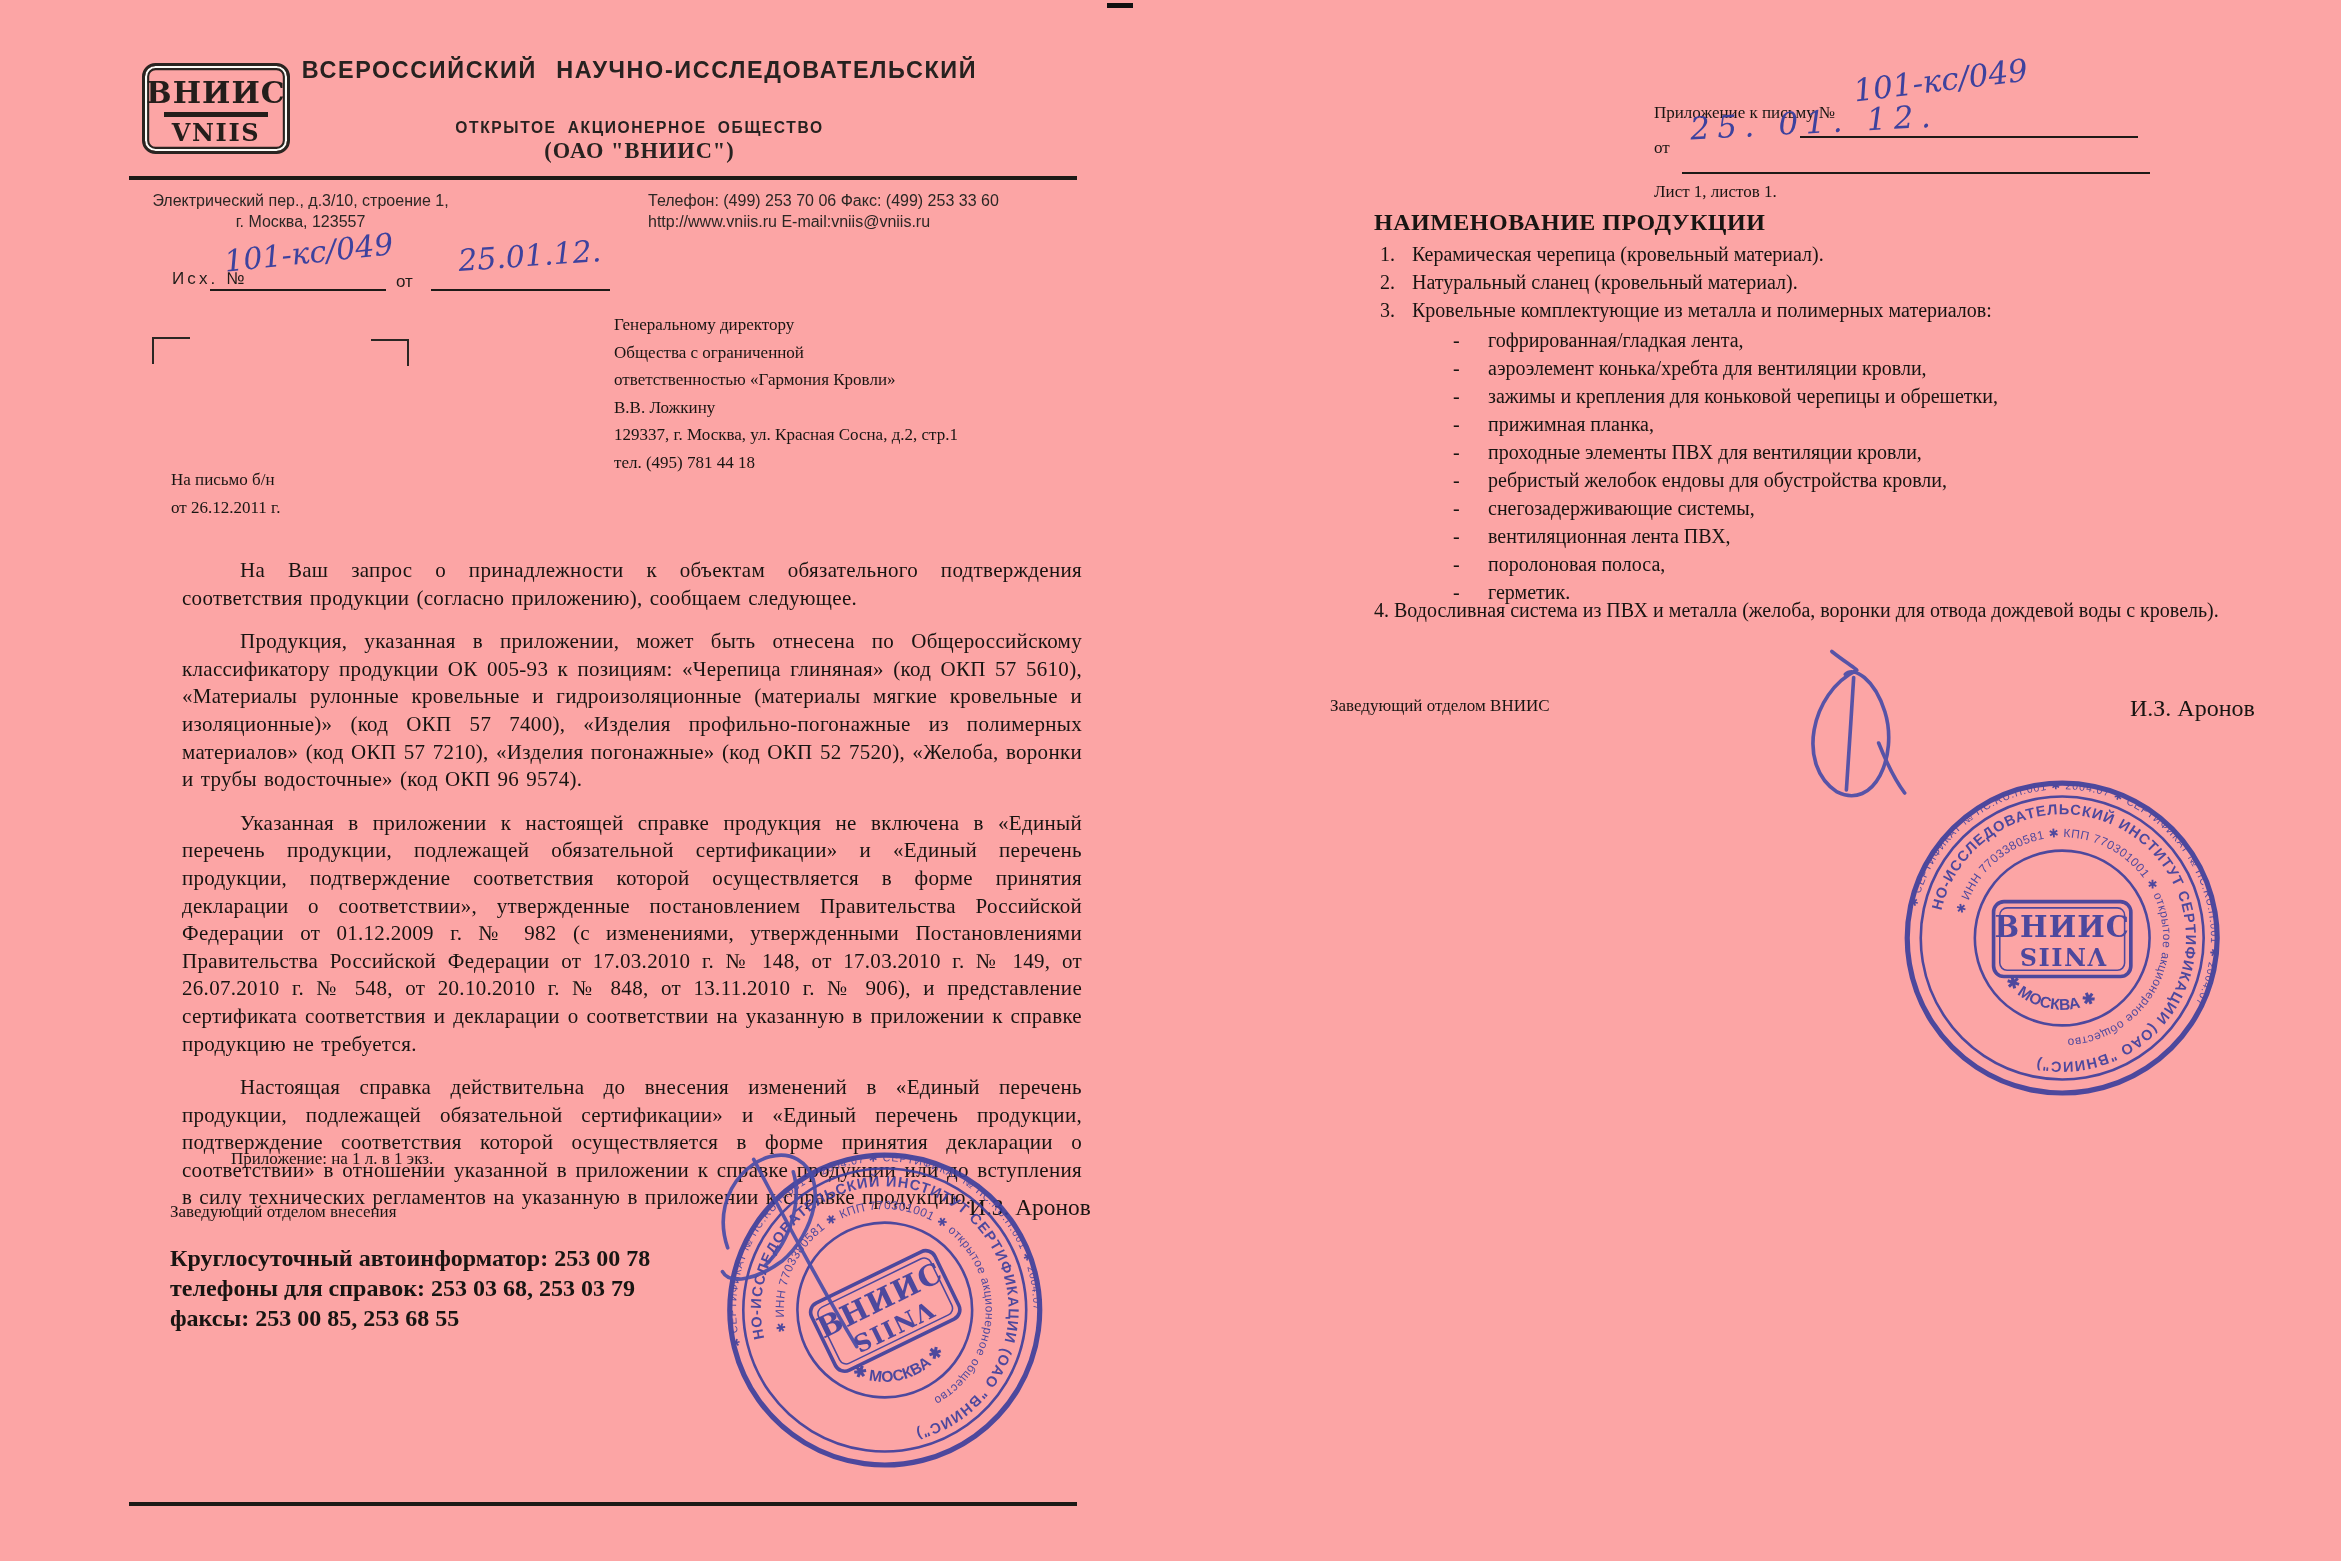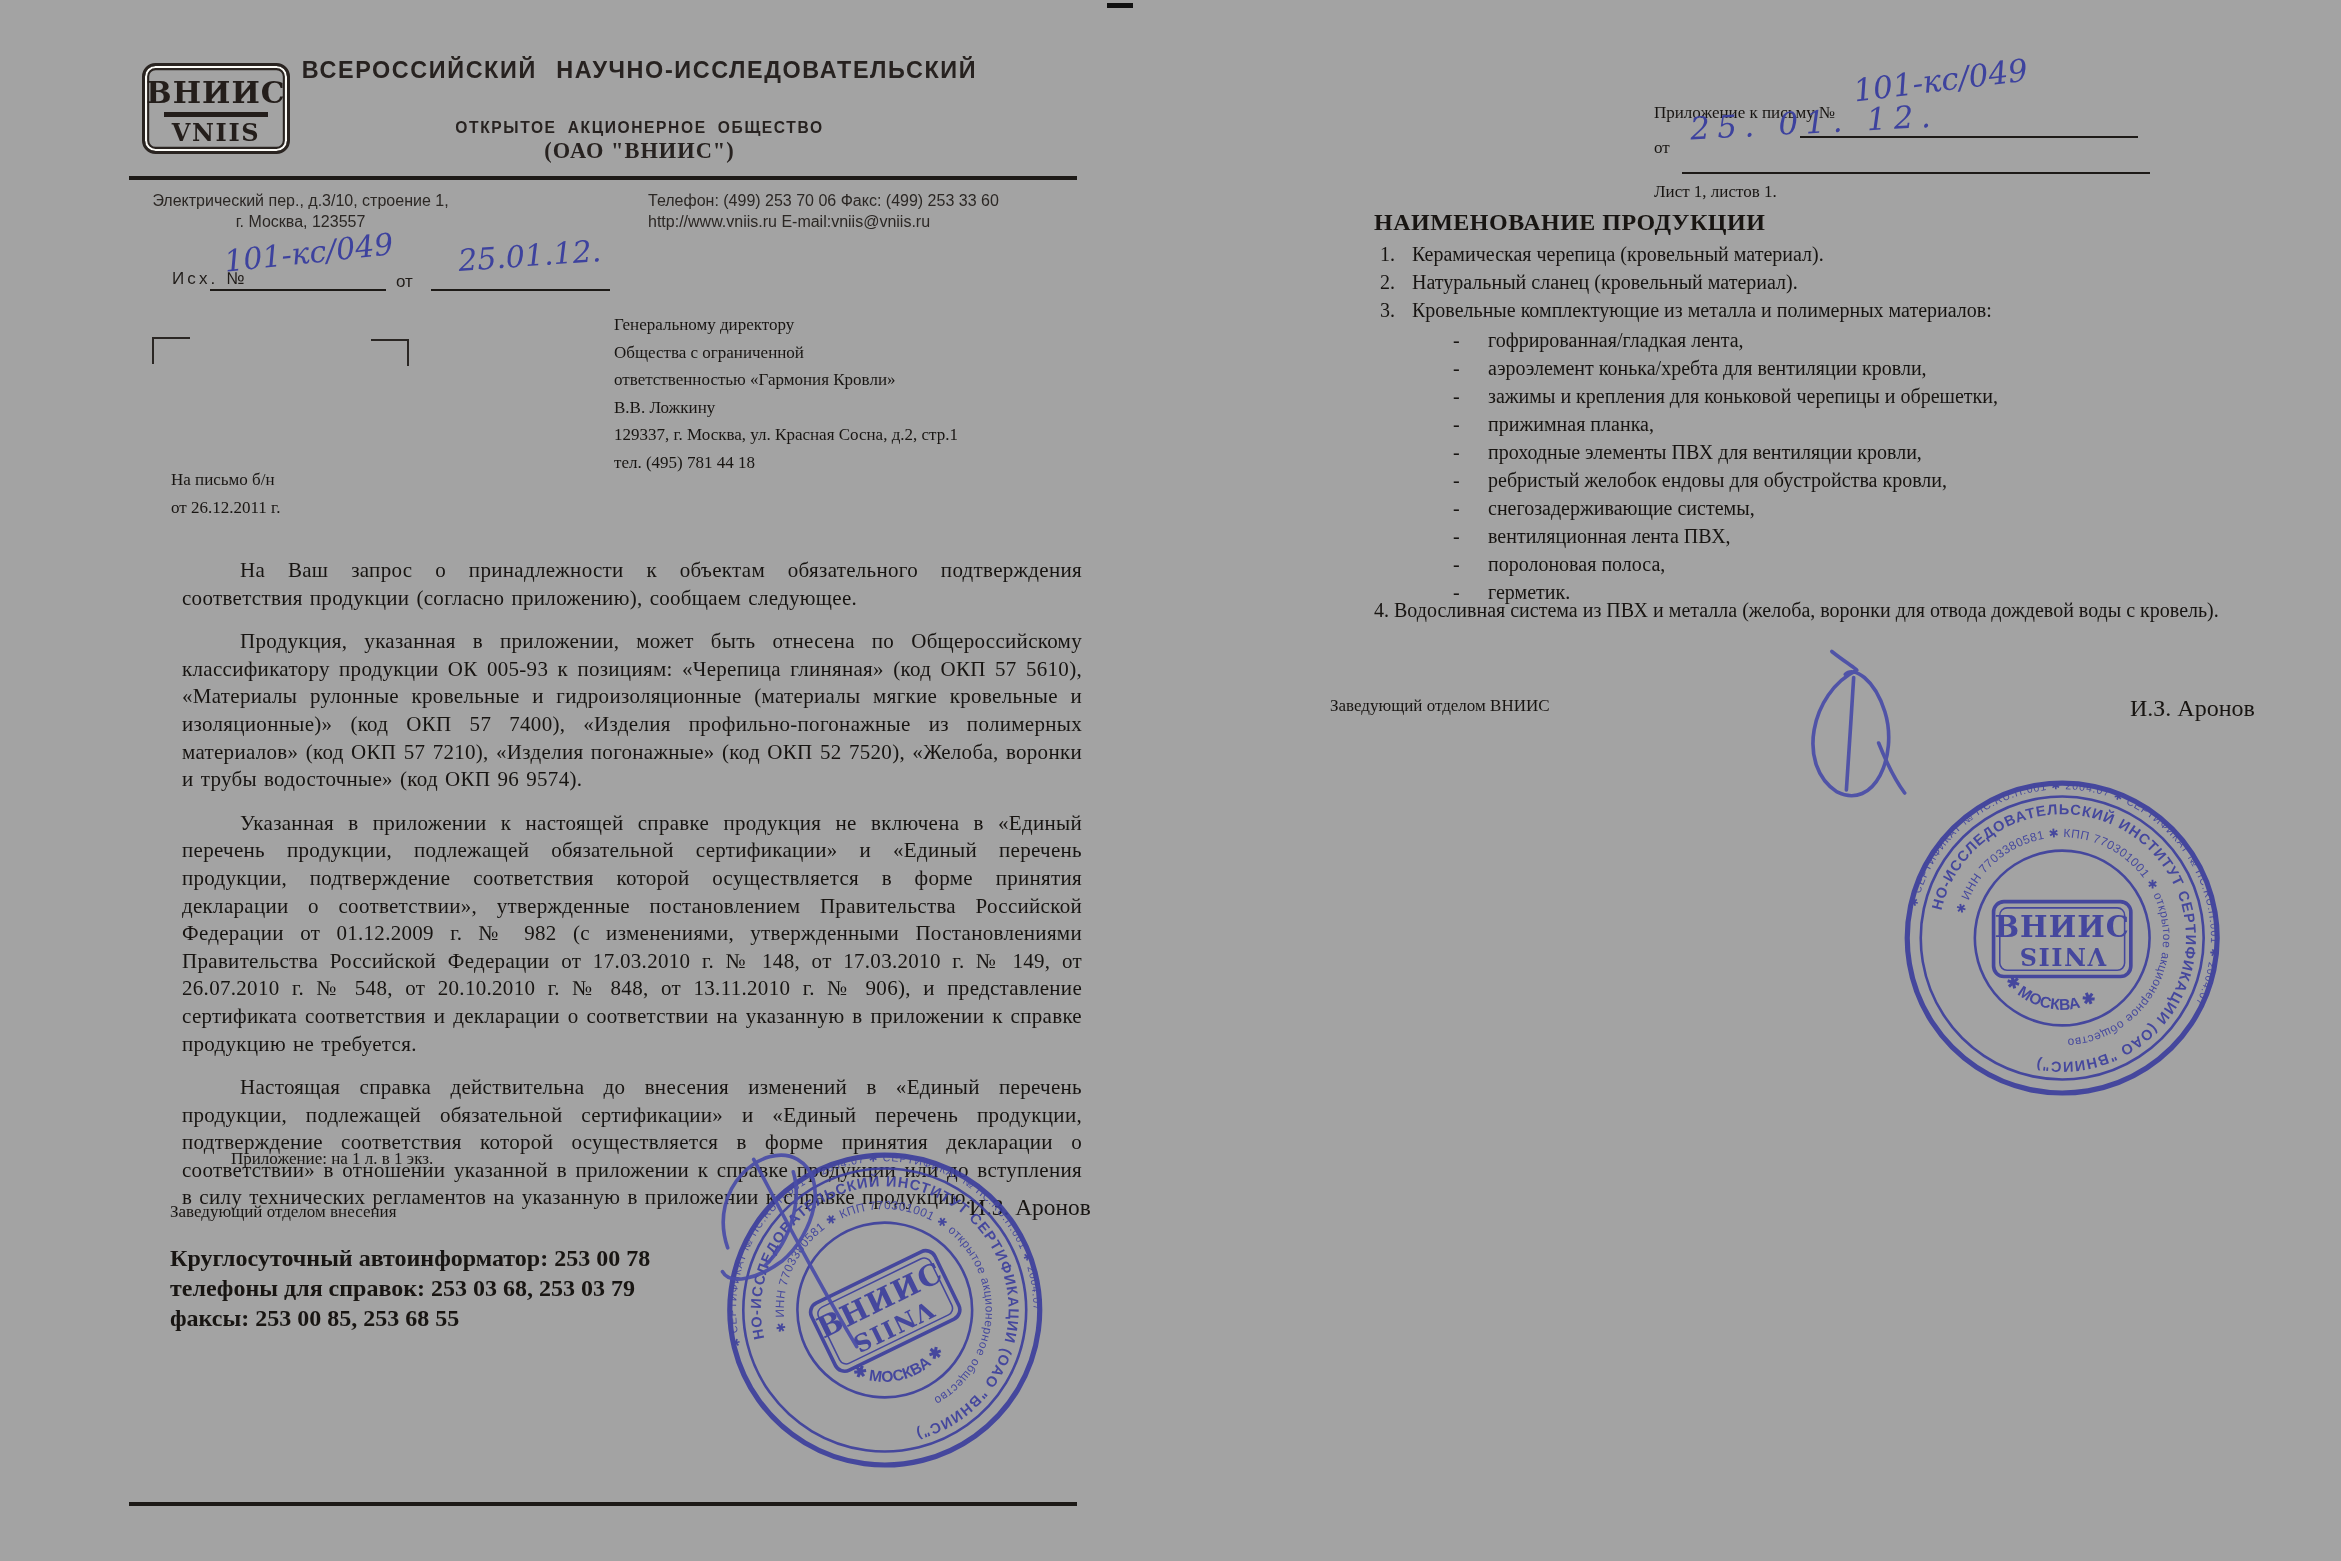--- a/index.html
+++ b/index.html
@@ -1,16 +1,16 @@
 <!DOCTYPE html>
 <html style="font-size:8.3px"><head>
 <meta charset="utf-8">
 <style>
   html,body{margin:0;padding:0;background:#e8e6e2;}
-  #doc{position:relative;width:2342px;height:1561px;background:#a3a3a3;overflow:hidden;
+  #doc{position:relative;width:2342px;height:1561px;background:#fca5a5;overflow:hidden;
        font-family:"Liberation Serif",serif;color:#181512;}
   .abs{position:absolute;}
   
   .logo-box{left:142px;top:63px;width:142px;height:85px;border:3.1px solid #2a2421;border-radius:13.5px;
             box-shadow:0 0 0 2.1px #fcfbf7 inset,0 0 0 4.2px #2a2421 inset;text-align:center;}
   .logo-ru{font-family:"DejaVu Serif",serif;font-weight:bold;font-size:30px;letter-spacing:1px;margin-top:9.4px;color:#241e1b;}
   .logo-bar{width:104px;height:4.2px;background:#241e1b;margin:2.1px auto 1px auto;}
   .logo-en{font-family:"DejaVu Serif",serif;font-weight:bold;font-size:24px;letter-spacing:1.6px;color:#241e1b;}
   .hdr{left:291px;width:697px;text-align:center;font-family:"Liberation Sans",sans-serif;
        font-weight:bold;color:#272220;}

